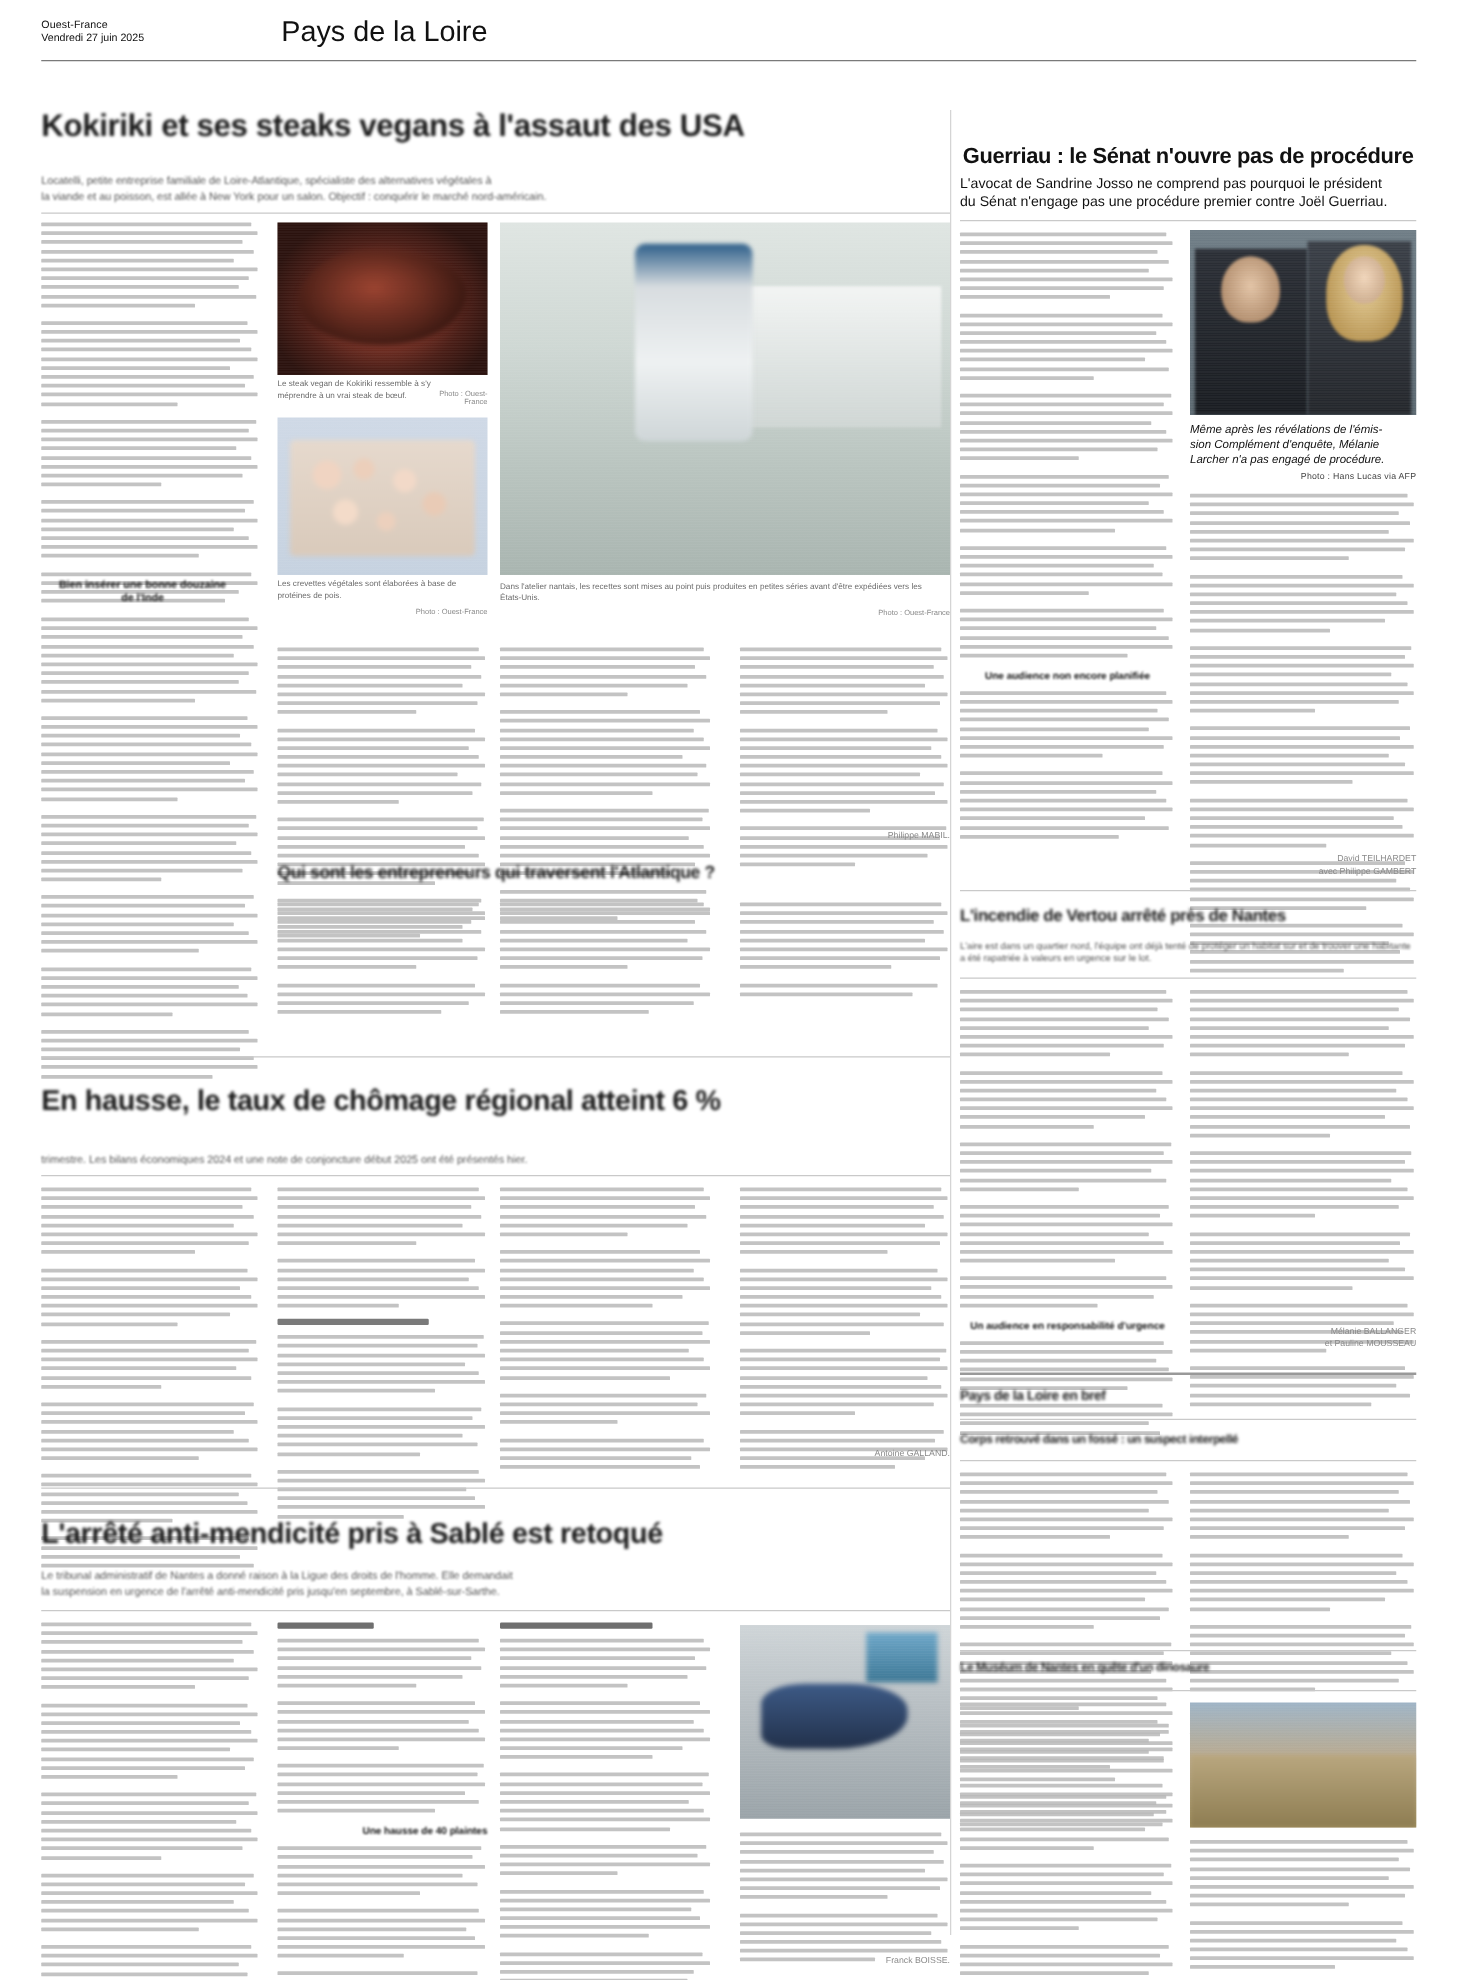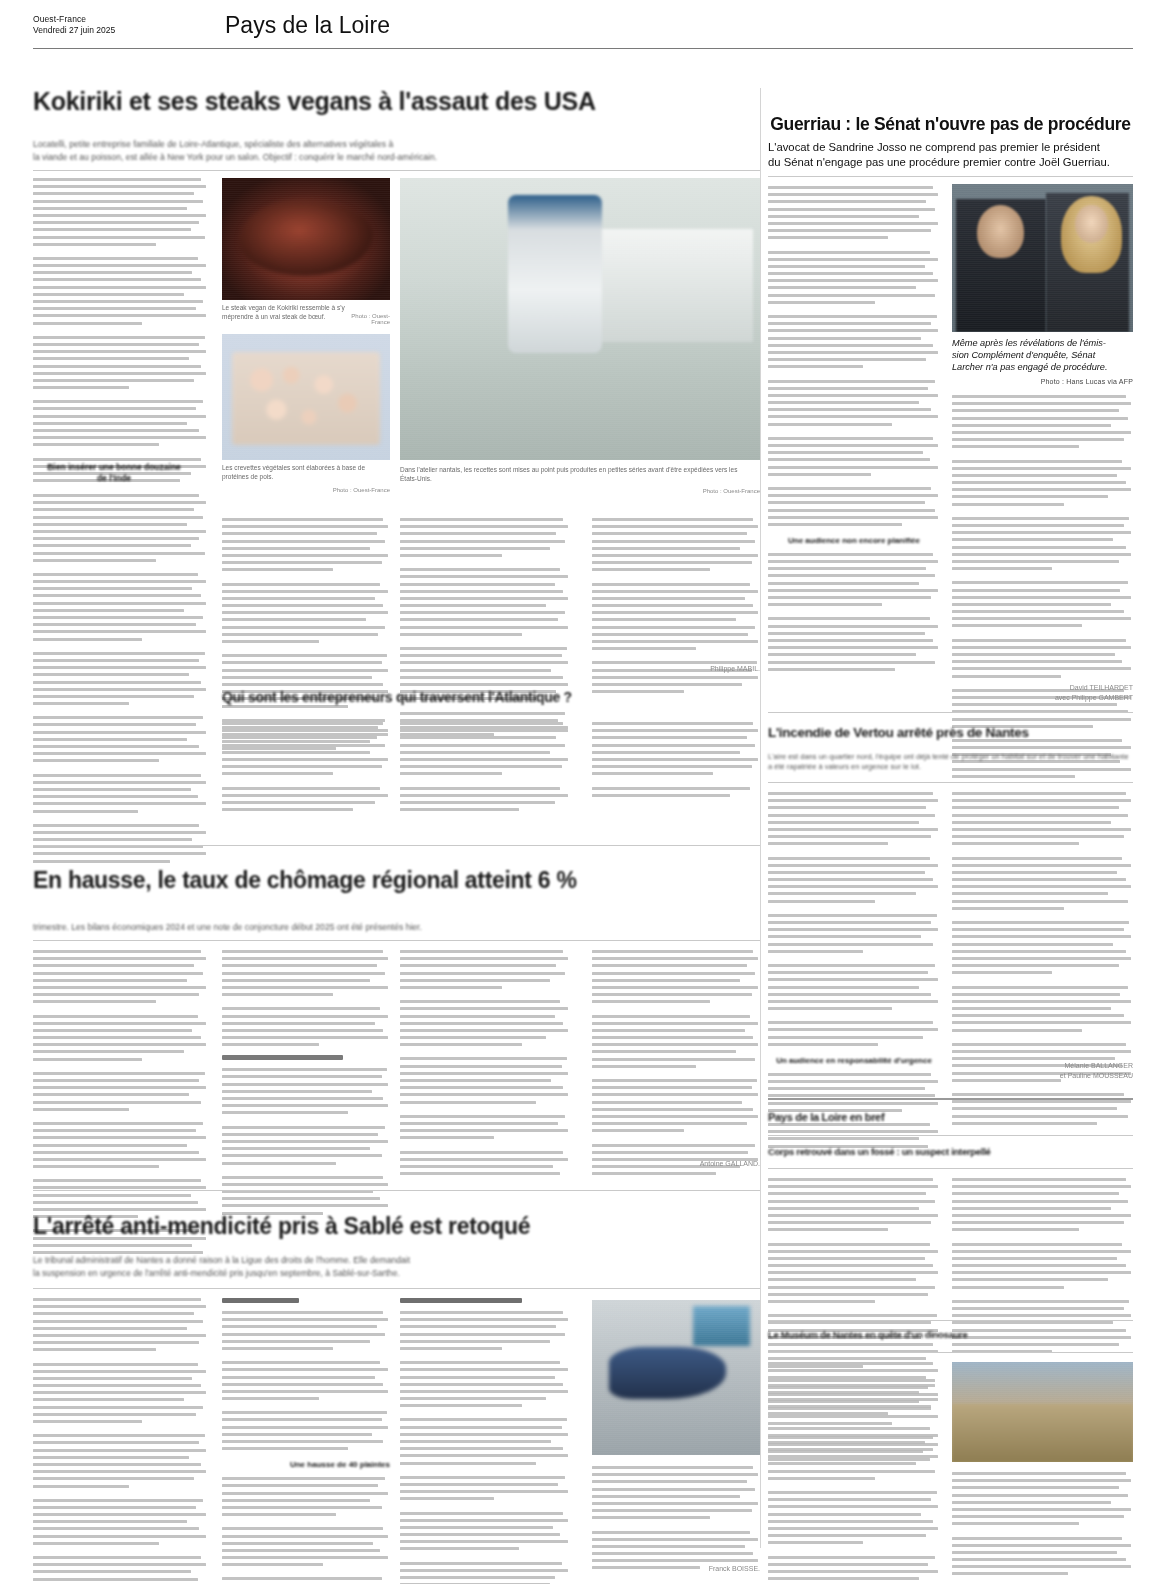--- a/index.html
+++ b/index.html
@@ -871,35 +871,35 @@
     <div class="line" style="width:94%"></div>
       <div class="line" style="width:99%"></div>
     <div class="line" style="width:91%"></div>
       <div class="line" style="width:96%"></div>
     <div class="line" style="width:99%"></div>
       <div class="line" style="width:64%"></div>
   </div>
   <div class="credit" style="left:660px; top:1565px; width:100px; text-align:right; font-size:7px;">Franck BOISSE.</div>
 
   <div class="sharp-head" style="left:768px; top:113px; width:365px;text-align:center;">Guerriau : le Sénat n'ouvre pas de procédure</div>
-  <div class="sharp-stand" style="left:768px; top:140px; width:370px;">L'avocat de Sandrine Josso ne comprend pas premier le président</div>
+  <div class="sharp-stand" style="left:768px; top:140px; width:370px;">L'avocat de Sandrine Josso ne comprend pas pourquoi le président</div>
   <div class="sharp-stand" style="left:768px; top:155px; width:370px;">du Sénat n'engage pas une procédure premier contre Joël Guerriau.</div>
 
   <div class="rule-h" style="left:768px; top:176px; width:365px;"></div>
 
   <div class="photo ph-guerriau" style="left:952px; top:184px; width:181px; height:148px;">
     <div class="man"></div>
     <div class="man-face"></div>
     <div class="woman"></div>
     <div class="woman-hair"></div>
     <div class="woman-face"></div>
     <div class="photo-noise"></div>
   </div>
   <div class="sharp-caption" style="left:952px; top:337px; width:181px;">Même après les révélations de l'émis-</div>
-  <div class="sharp-caption" style="left:952px; top:349px; width:181px;">sion Complément d'enquête, Sénat</div>
+  <div class="sharp-caption" style="left:952px; top:349px; width:181px;">sion Complément d'enquête, Mélanie</div>
   <div class="sharp-caption" style="left:952px; top:361px; width:181px;">Larcher n'a pas engagé de procédure.</div>
   <div class="sharp-credit" style="left:952px; top:378px; width:181px; text-align:right;">Photo : Hans Lucas via AFP</div>
 
   <div class="col-text" style="left:768px; top:186px; width:172px;">
     <div class="line" style="width:96%"></div>
       <div class="line" style="width:99%"></div>
     <div class="line" style="width:92%"></div>
       <div class="line" style="width:97%"></div>
     <div class="line" style="width:88%"></div>
       <div class="line" style="width:99%"></div>

